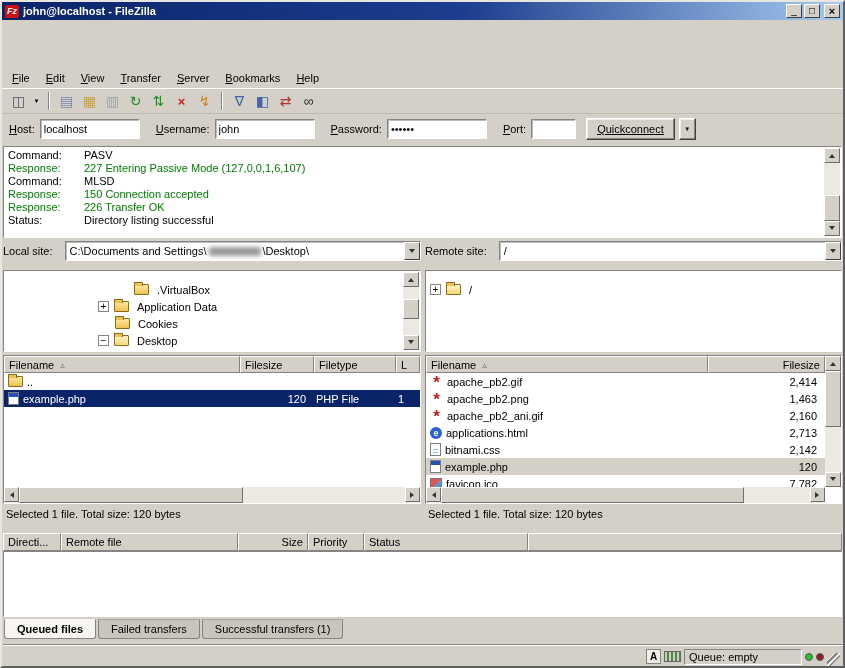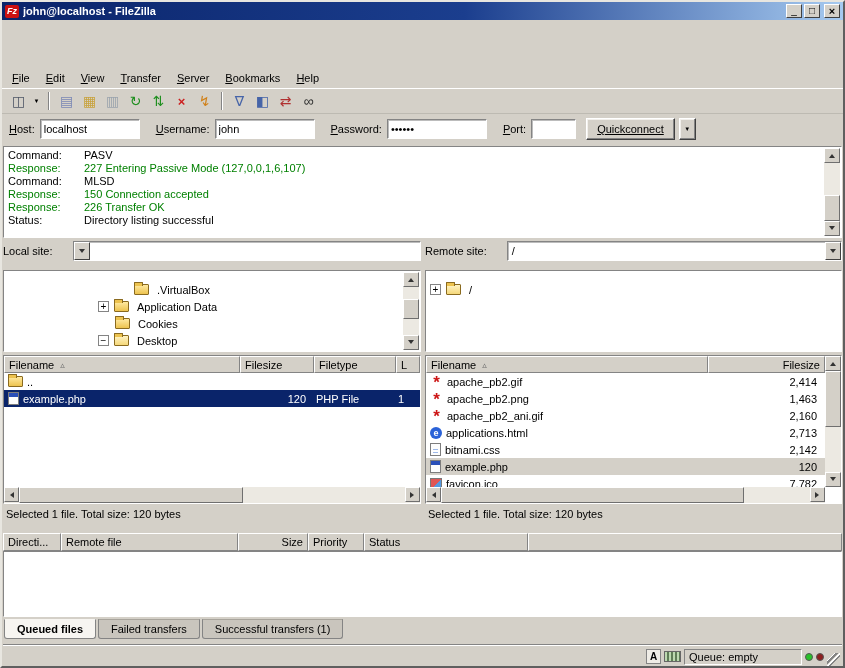--- a/index.html
+++ b/index.html
@@ -70,21 +70,21 @@
   .tri-u{width:0;height:0;border:3px solid transparent;border-bottom:4px solid #333;margin-bottom:2px;}
   .tri-d{width:0;height:0;border:3px solid transparent;border-top:4px solid #333;margin-top:2px;}
   .tri-l{width:0;height:0;border:3px solid transparent;border-right:4px solid #333;margin-right:2px;}
   .tri-r{width:0;height:0;border:3px solid transparent;border-left:4px solid #333;margin-left:2px;}
 
   
   .mainrow { flex:1; display:flex; gap:4px; margin:2px 1px 0; min-height:0; }
   .pane { display:flex; flex-direction:column; min-width:0; }
   .pane.left { width:418px; flex:none; }
   .pane.right { flex:1; }
-  .site-row { height:22px; flex:none; display:flex; align-items:center; gap:20px; }
+  .site-row { height:22px; flex:none; display:flex; align-items:center; gap:12px; }
   .combo { flex:1; height:20px; background:#fff; border:1px solid; border-color:#848484 #fff #fff #848484;
            box-shadow:inset 1px 1px 0 rgba(64,64,64,.35); display:flex; overflow:hidden; }
   .combo-text { flex:1; line-height:18px; padding:0 4px; white-space:nowrap; overflow:hidden; }
   .combo-btn { width:16px; flex:none; background:#d4d0c8; border:1px solid; border-color:#fff #404040 #404040 #fff;
                display:flex; align-items:center; justify-content:center; }
   .redact { display:inline-block; width:52px; height:9px; background:#999; filter:blur(2px);
             border-radius:2px; vertical-align:-1px; margin:0 2px; }
 
   .tree { height:82px; flex:none; margin-top:8px; background:#fff; border:1px solid;
           border-color:#848484 #fff #fff #848484; position:relative; padding-top:10px; overflow:hidden; }
@@ -283,20 +283,21 @@
         </span>
     </div>
   </div>
 
   <div class="mainrow">
 
     <div class="pane left">
       <div class="site-row">
         <span>Local site:</span>
         <div class="combo">
+          <span class="combo-text"><span>C:\Documents and Settings\</span><span class="redact"></span><span>\Desktop\</span></span>
           <span class="combo-btn">
               <span class="tri-d"></span>
             </span>
         </div>
       </div>
 
       <div class="tree">
         <div class="trow" style="padding-left:128px">
             <span class="fic ico-folder"></span>
             <span class="tlabel">.VirtualBox</span>

